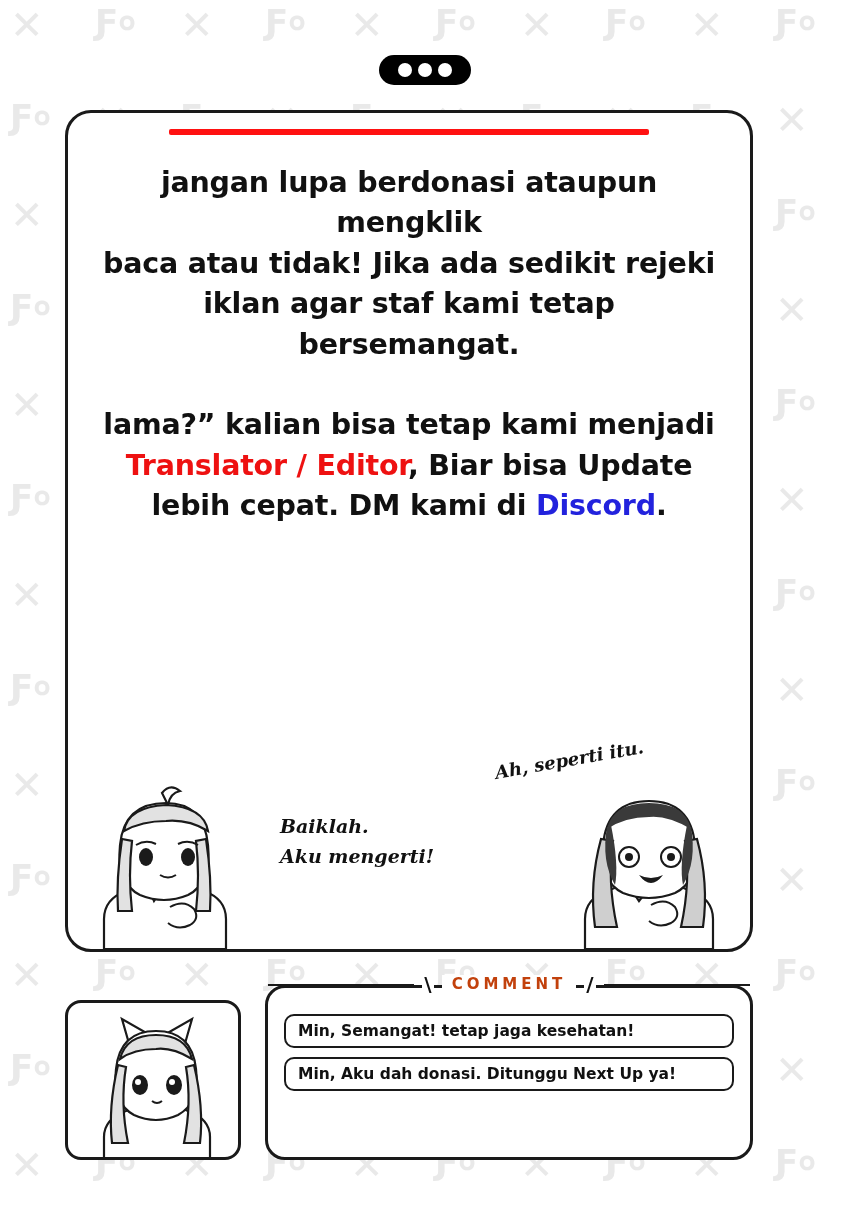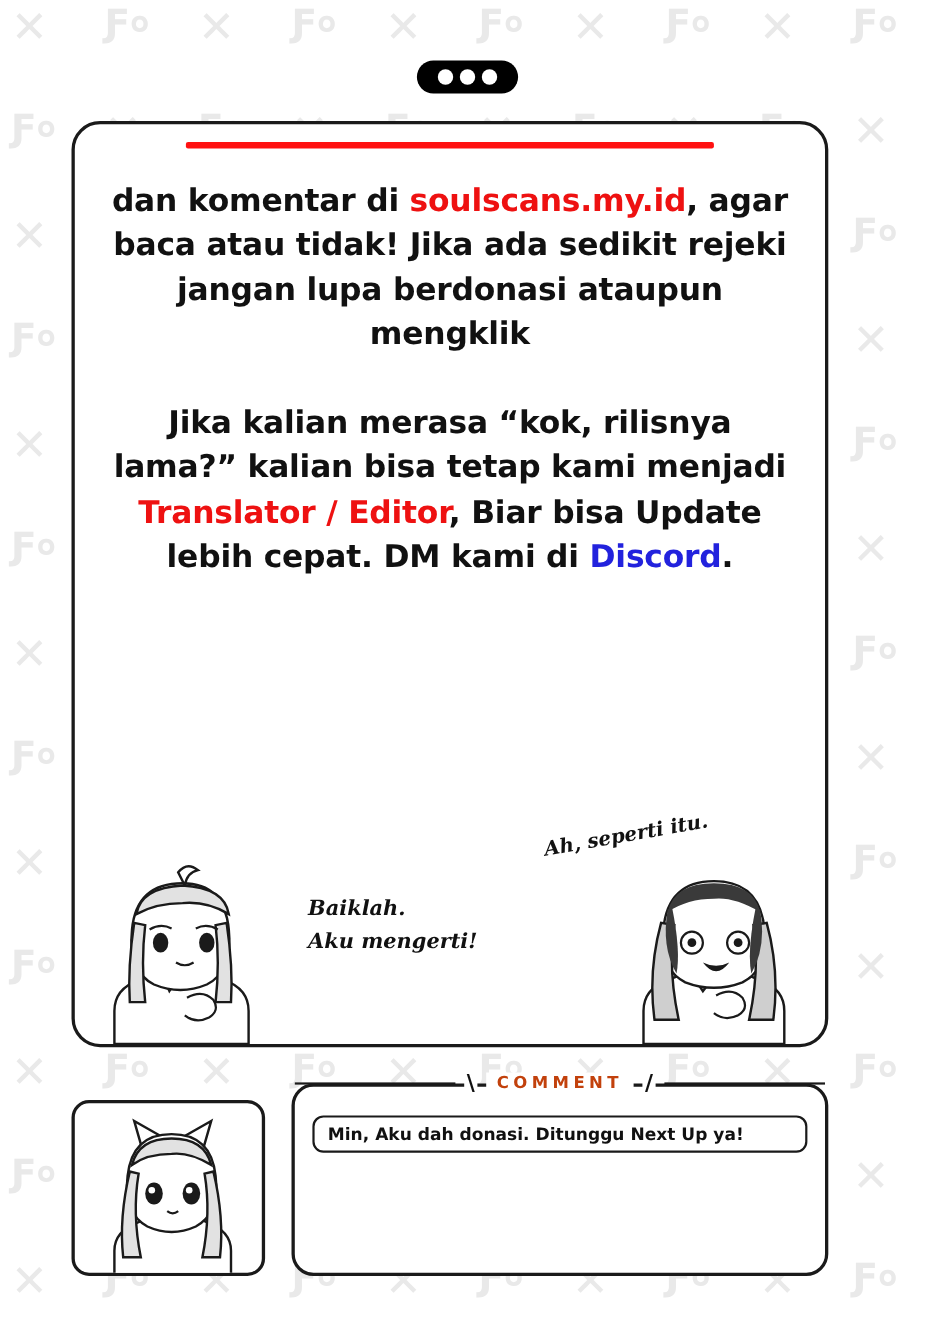--- a/index.html
+++ b/index.html
@@ -348,29 +348,26 @@
   <span class="dot"></span>
   <span class="dot"></span>
   <span class="dot"></span>
 </div>
 
 <div id="notice-panel">
 
   <div id="title-underline"></div>
 
   <div id="para-1" class="body-block">
-    <div>
-      <span>dan komentar di </span><span class="hl-red">soulscans.my.id</span><span>, agar</span>
-    </div>
+    <div><span>jangan lupa berdonasi ataupun mengklik</span></div>
     <div><span>baca atau tidak! Jika ada sedikit rejeki</span></div>
-    <div><span>jangan lupa berdonasi ataupun mengklik</span></div>
+    <div><span>iklan agar staf kami tetap bersemangat.</span></div>
   </div>
 
   <div id="para-2" class="body-block">
-    <div><span>Jika kalian merasa “kok, rilisnya</span></div>
     <div><span>lama?” kalian bisa tetap kami menjadi</span></div>
     <div>
       <span class="hl-red">Translator / Editor</span><span>, Biar bisa Update</span>
     </div>
     <div>
       <span>lebih cepat. DM kami di </span><span class="hl-blue">Discord</span><span>.</span>
     </div>
   </div>
 
   <svg id="char-left" class="char" viewBox="0 0 170 170">
@@ -444,15 +441,16 @@
 
 <div id="comment-section">
   <div id="comment-header">
     <span class="bar"></span>
     <span class="slash">\</span>
     <span id="comment-label">COMMENT</span>
     <span class="slash">/</span>
     <span class="bar"></span>
   </div>
   <div id="comment-list">
+    <div class="comment-item">Min, Semangat! tetap jaga kesehatan!</div>
     <div class="comment-item">Min, Aku dah donasi. Ditunggu Next Up ya!</div>
   </div>
 </div>
 
 </body></html>

